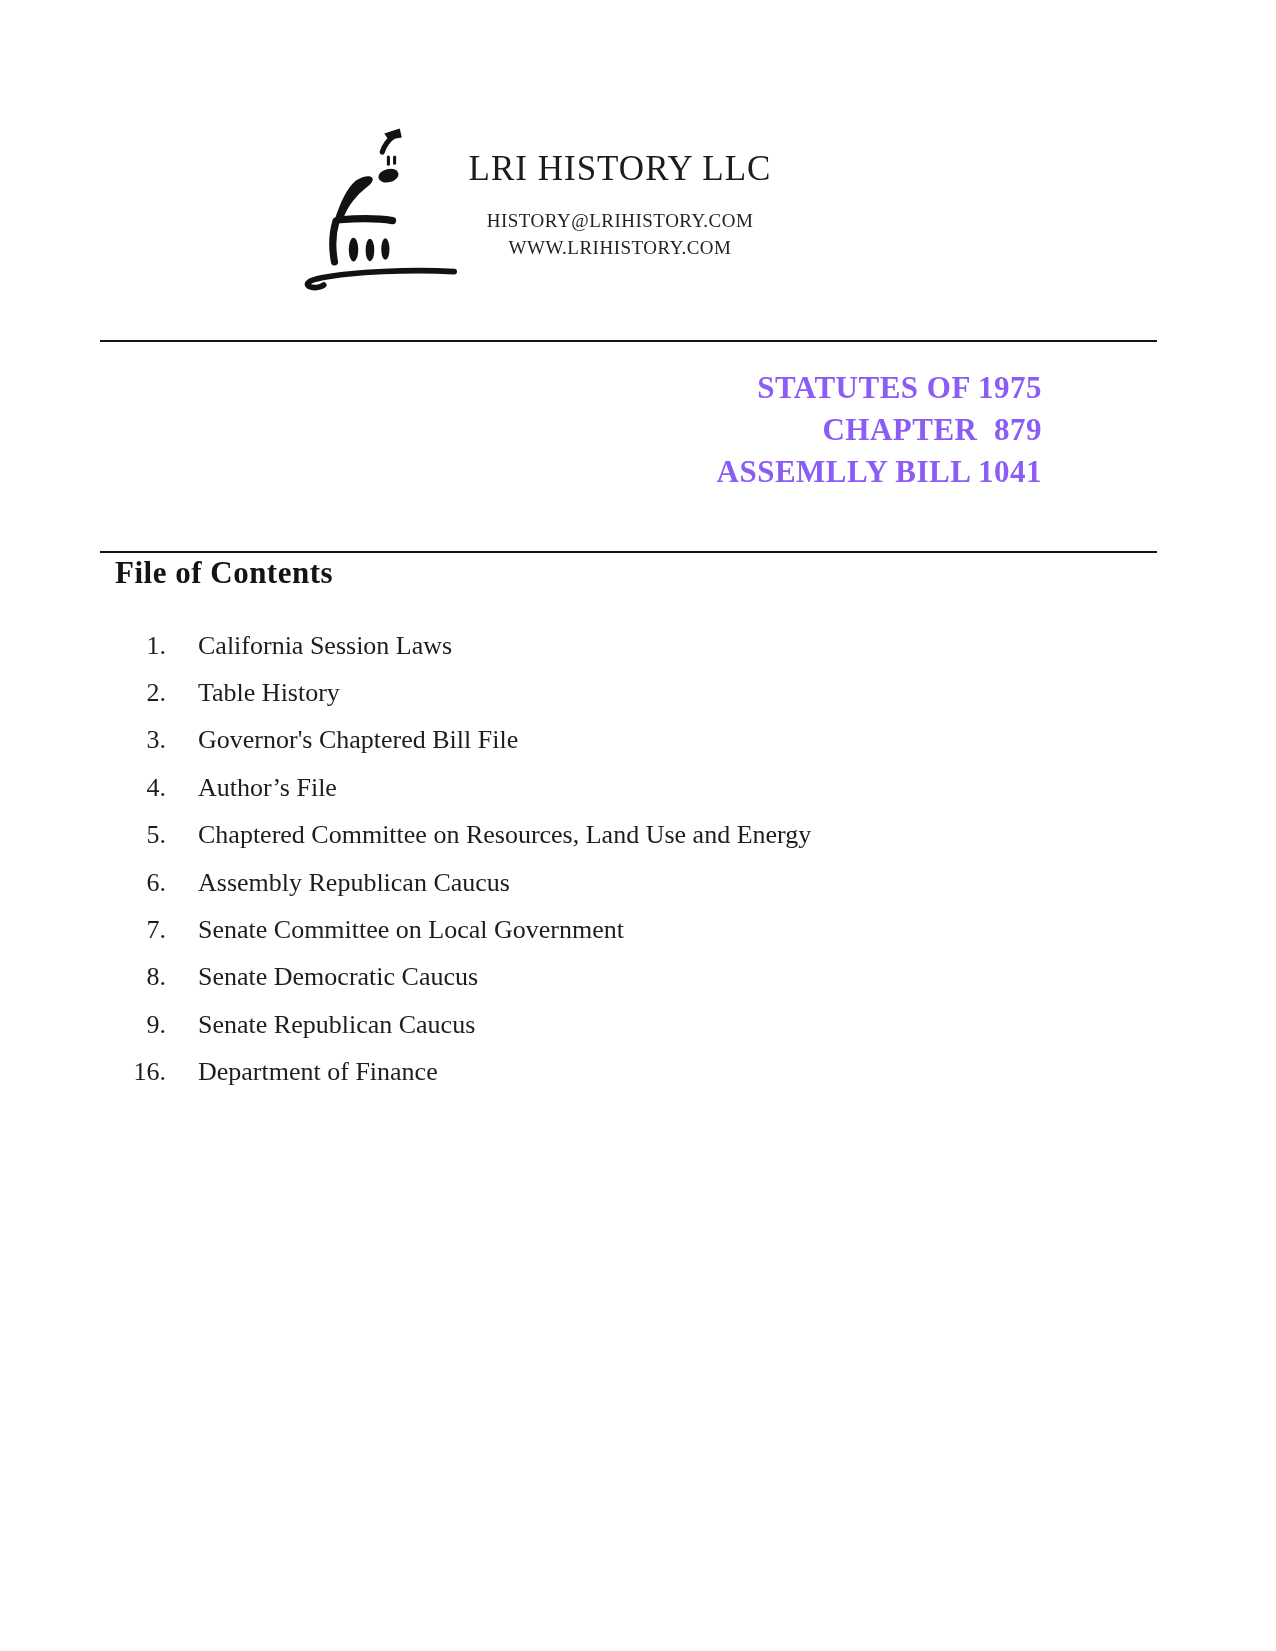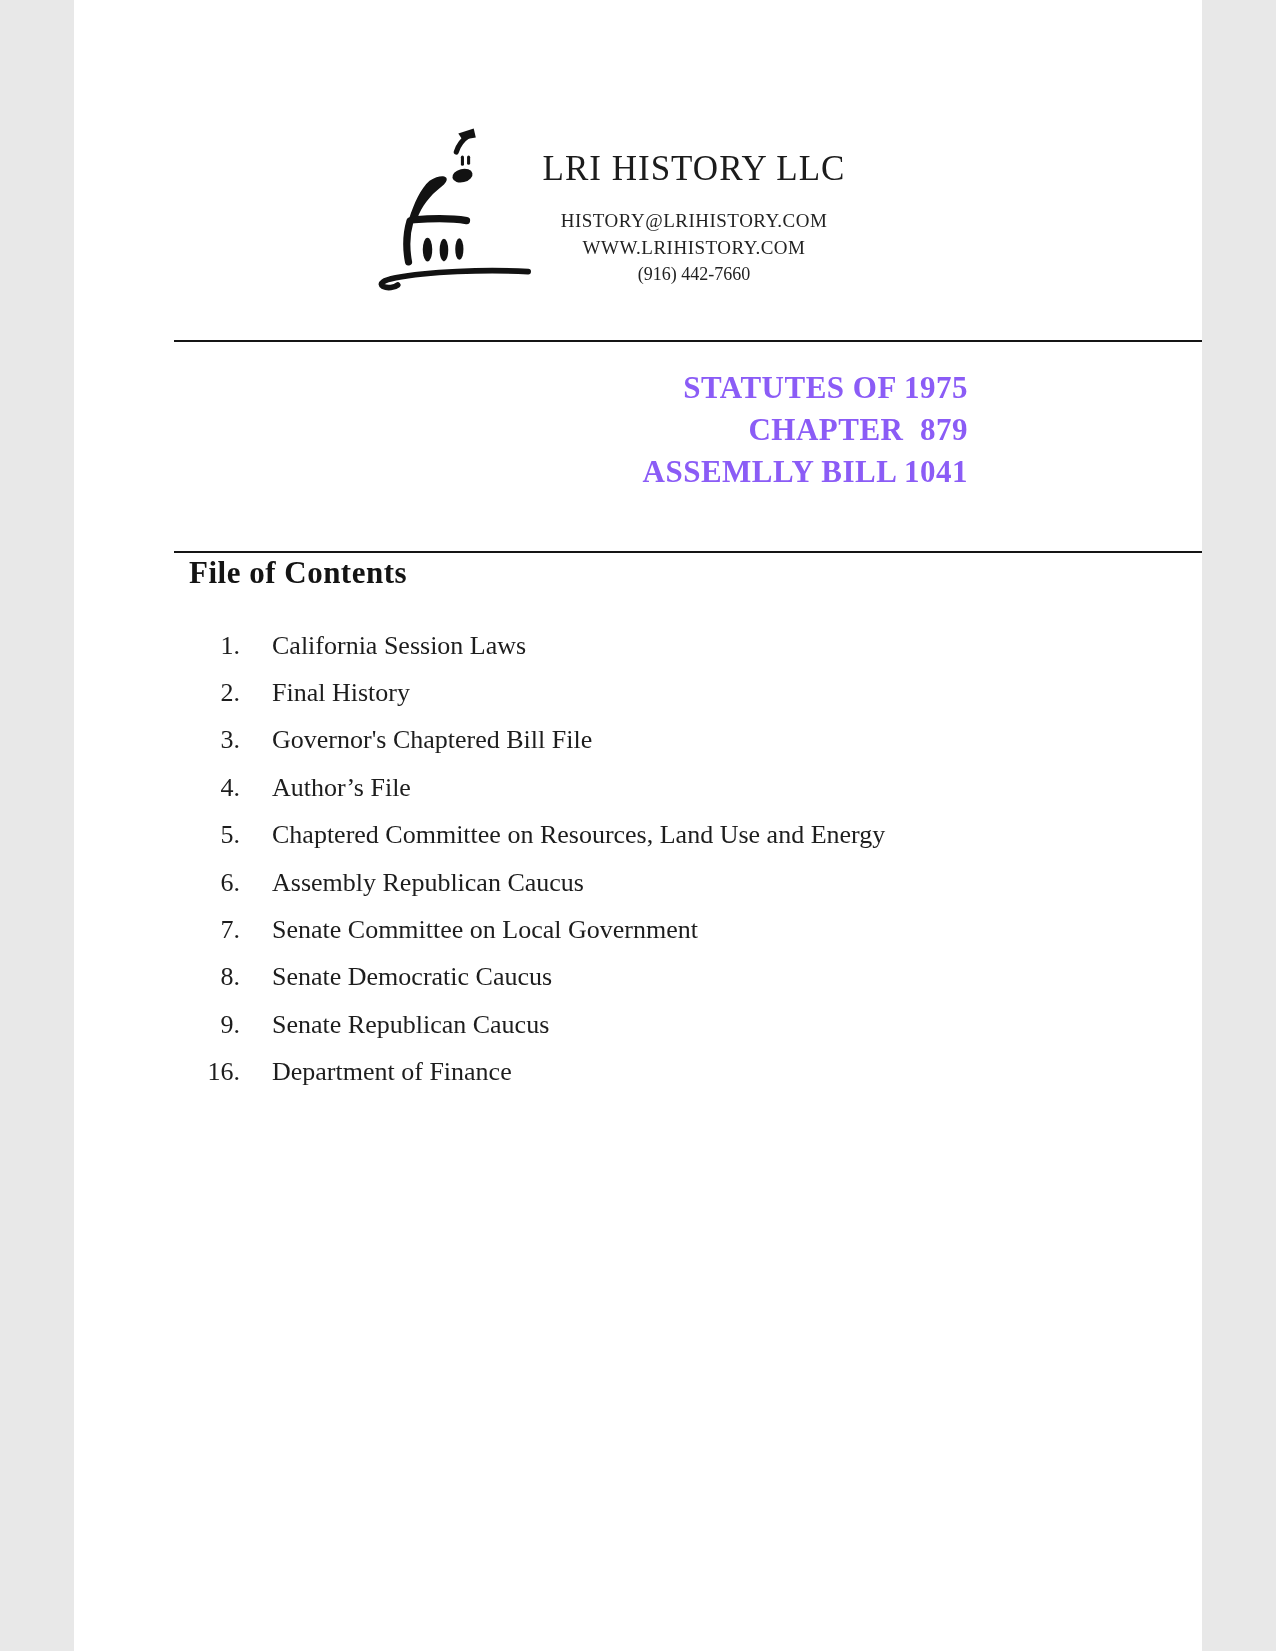--- a/index.html
+++ b/index.html
@@ -1,18 +1,18 @@
 <!DOCTYPE html>
 <html><head>
 <meta charset="utf-8">
 <style>
   html,body { margin:0; padding:0; background:#e8e8e8; }
   .page {
     position:relative;
-    width:1128px; height:1651px;
+    width:1276px; height:1651px;
     margin:0 auto;
     background:#ffffff;
     font-family:"Liberation Serif", serif;
     color:#1d1d1d;
     overflow:hidden;
   }
 
   
   .logo {
     position:absolute; left:296px; top:124px;
@@ -104,42 +104,41 @@
       <ellipse cx="87" cy="121.5" rx="4" ry="10.5" fill="#121212" stroke="none"></ellipse>
 
       <path d="M154,143.5 C112,141 55,143.5 25,149.5 C13,152 8,155 13,158 C17,160 24,159 27,156.5" stroke-width="5.5"></path>
     </svg>
   </div>
 
   <div class="letterhead">
     <div class="company-name">LRI HISTORY LLC</div>
     <div class="contact-line first">HISTORY@LRIHISTORY.COM</div>
     <div class="contact-line">WWW.LRIHISTORY.COM</div>
-    <div class="contact-line phone">(916) 442-7660</div>
   </div>
 
   <div class="rule rule-top"></div>
   <div class="rule rule-bottom"></div>
 
   <div class="doc-heading">
     <div class="line">STATUTES OF 1975</div>
     <div class="line">CHAPTER  879</div>
     <div class="line">ASSEMLLY BILL 1041</div>
   </div>
 
   <div class="toc-title">File of Contents</div>
 
   <div class="toc-list">
     <div class="toc-row">
       <span class="toc-num">1.</span>
       <span class="toc-label">California Session Laws</span>
     </div>
     <div class="toc-row">
       <span class="toc-num">2.</span>
-      <span class="toc-label">Final History</span>
+      <span class="toc-label">Table History</span>
     </div>
     <div class="toc-row">
       <span class="toc-num">3.</span>
       <span class="toc-label">Governor's Chaptered Bill File</span>
     </div>
     <div class="toc-row">
       <span class="toc-num">4.</span>
       <span class="toc-label">Author’s File</span>
     </div>
     <div class="toc-row">

